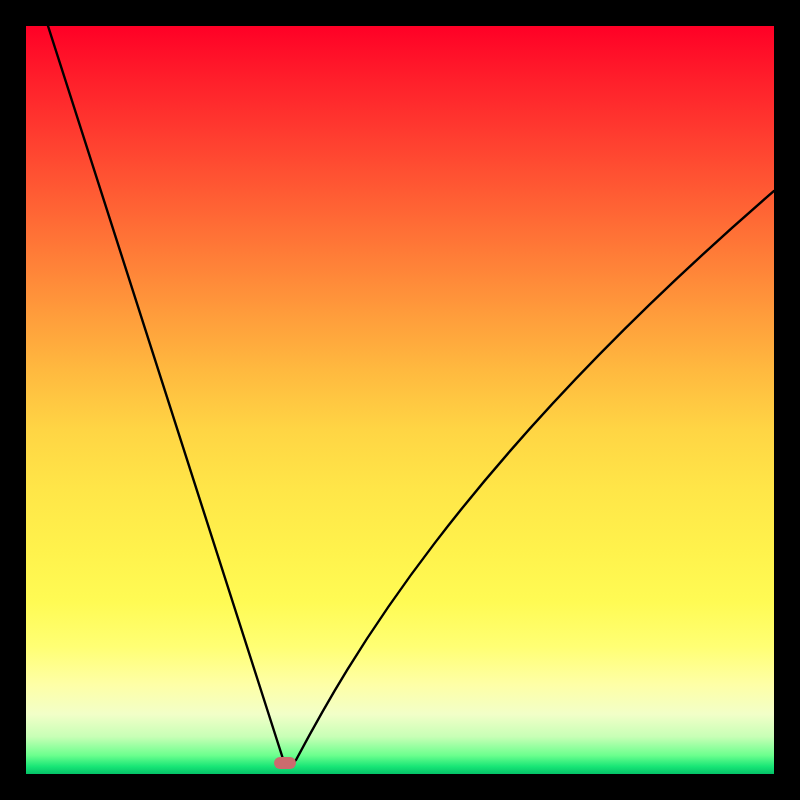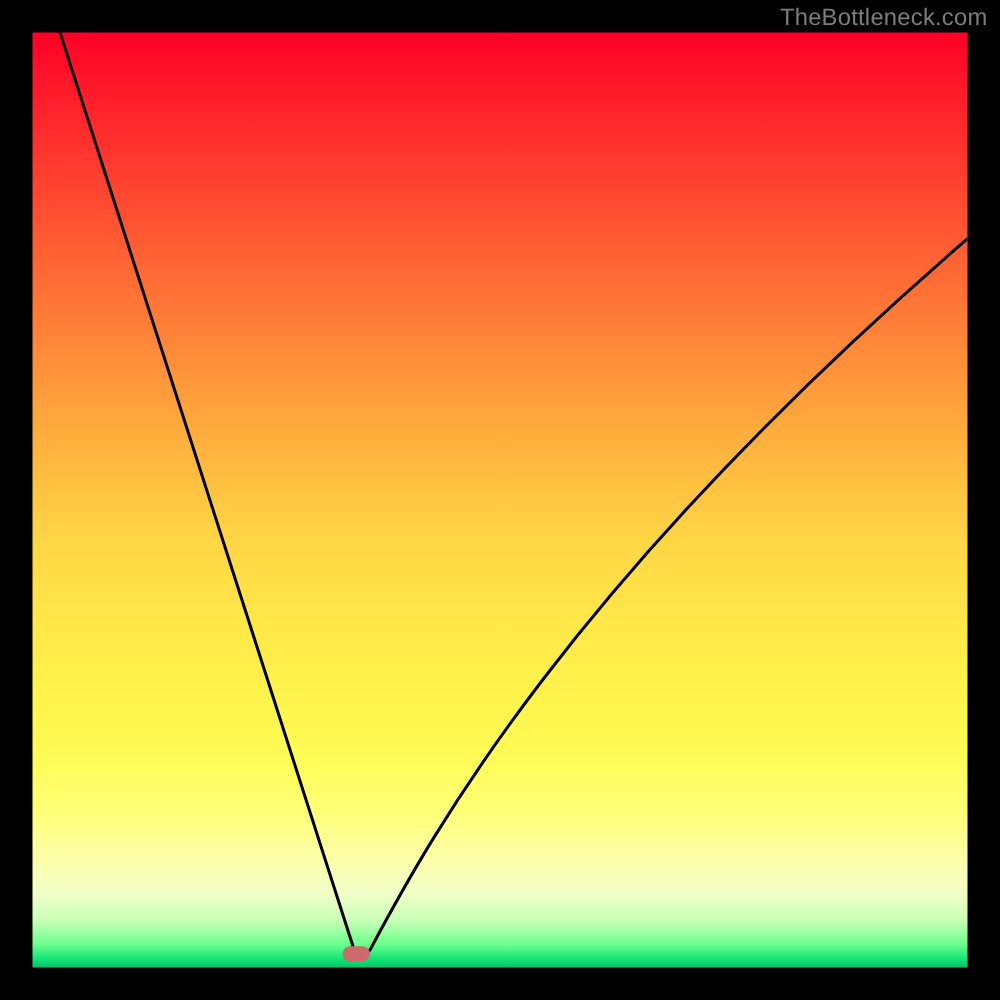--- a/index.html
+++ b/index.html
@@ -69,14 +69,13 @@
 <div class="frame">
   <div class="plot-area">
     <svg class="curve" viewBox="0 0 748 748" preserveAspectRatio="none">
       <path d="M 22 0
                L 258 736
                Q 262 742 270 734
                C 320 640, 430 440, 748 165" fill="none" stroke="#000" stroke-width="2.4" stroke-linecap="round"></path>
     </svg>
     <div class="marker" style="left:259px; top:737px;"></div>
   </div>
-  <div class="watermark">TheBottleneck.com</div>
 </div>
 
 </body></html>

